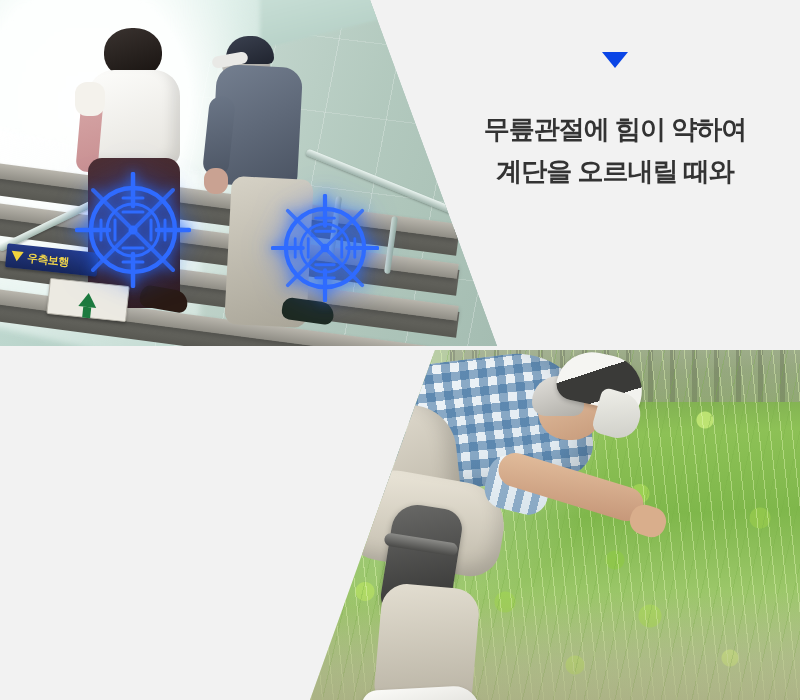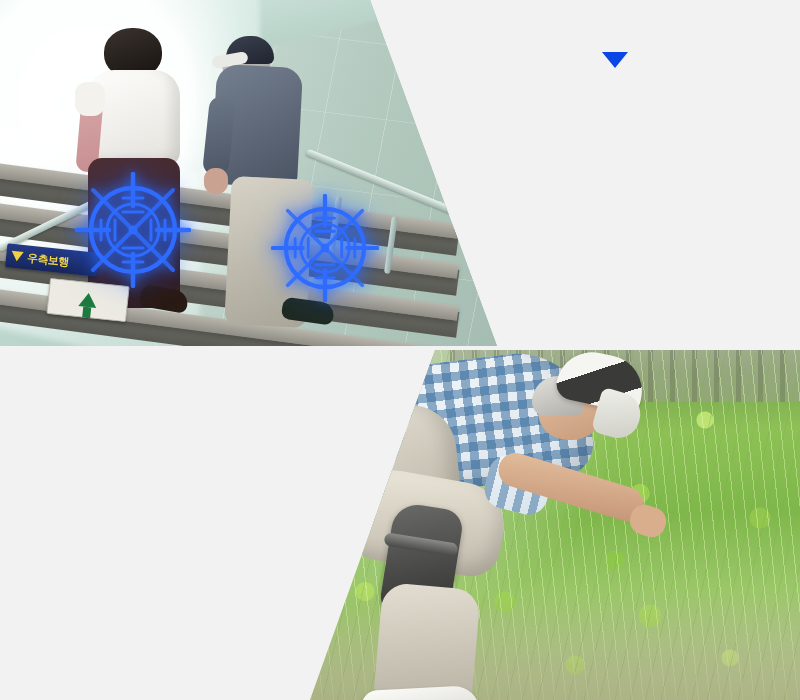--- a/index.html
+++ b/index.html
@@ -422,20 +422,22 @@
               <line x1="76" y1="48" x2="76" y2="68" stroke-width="3"></line>
             </g>
             <circle cx="58" cy="58" r="4.5" fill="#2f6bff"></circle>
           </svg>
         </div>
       </div>
     </div>
 
     <div class="copy" id="copy-top">
       <div class="tri-down"></div>
+      <div class="copy-line">무릎관절에 힘이 약하여</div>
+      <div class="copy-line">계단을 오르내릴 때와</div>
     </div>
   </div>
 
   <div class="section" id="section-bottom">
 
     <div class="photo" id="photo-field">
       <div class="scene">
         <div class="field-bg"></div>
         <div class="fence"></div>
         <div class="leafy"></div>

